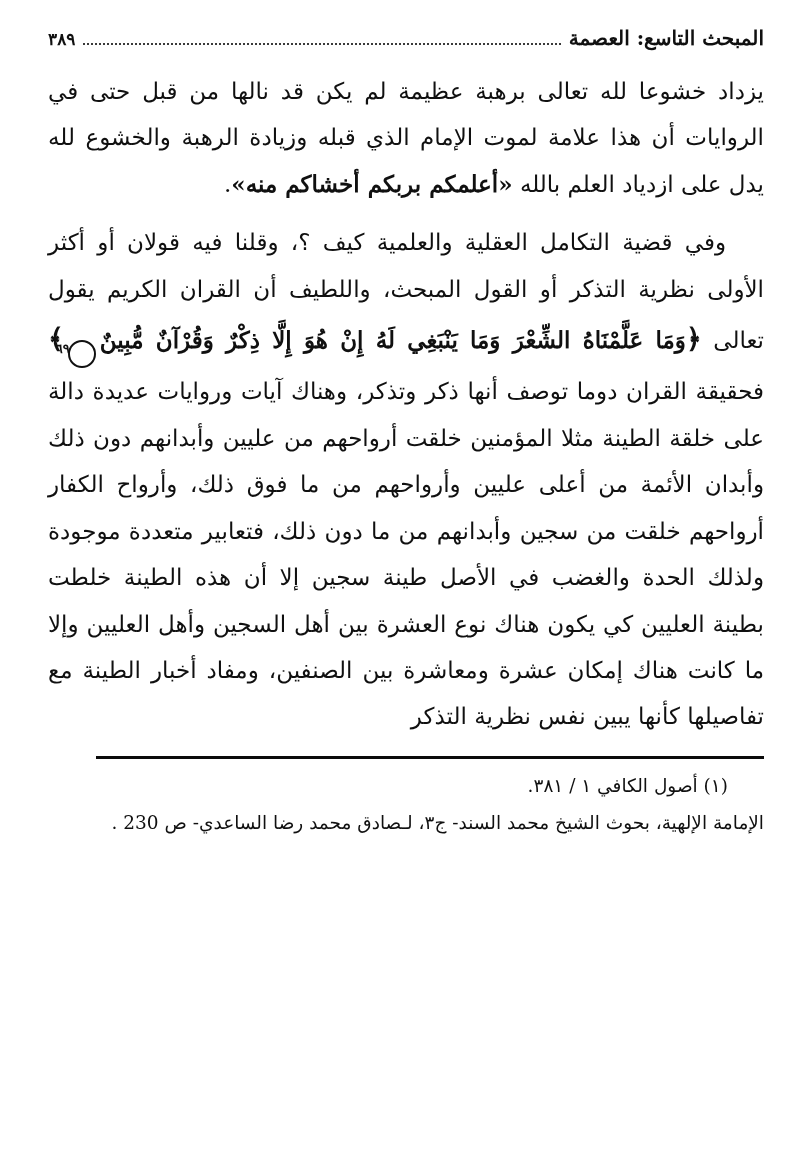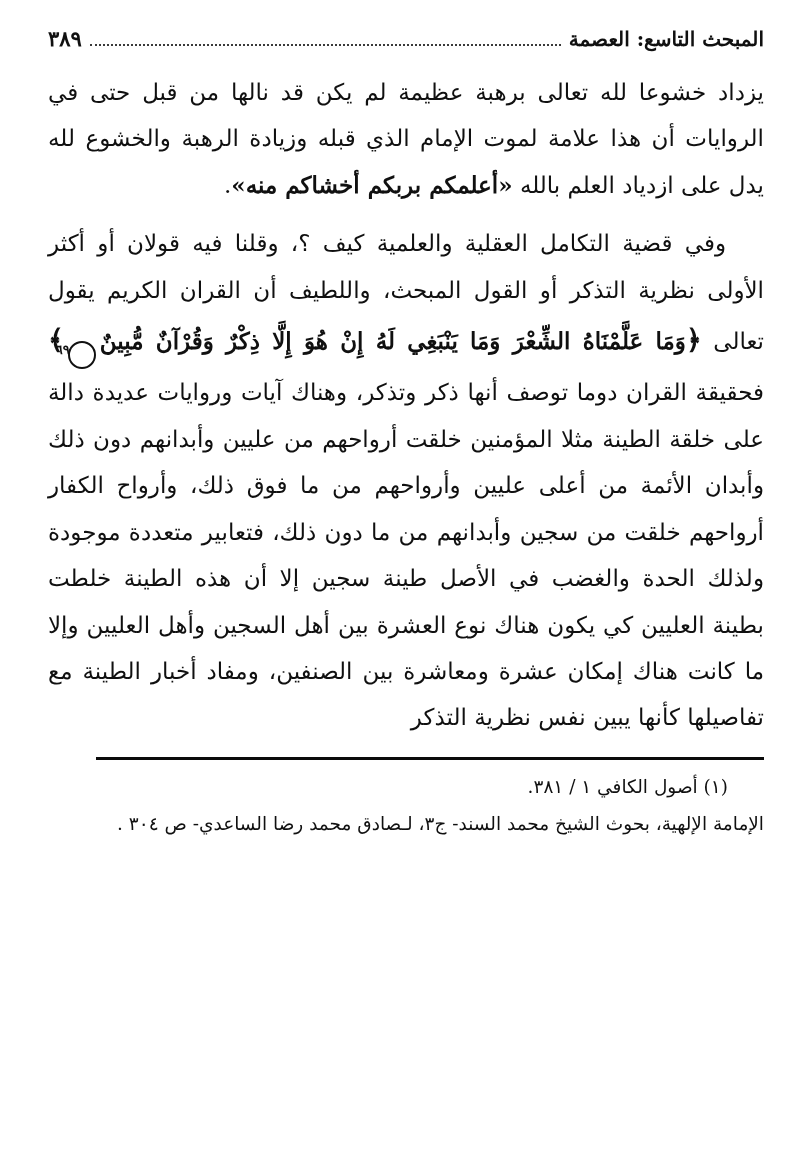--- a/index.html
+++ b/index.html
@@ -23,21 +23,21 @@
     font-size: 20px;
     margin-bottom: 18px;
   }
   .title { white-space: nowrap; }
   .leader {
     flex: 1 1 auto;
     border-bottom: 2.5px dotted #3a3a3a;
     margin: 0 8px 5px 8px;
     height: 0;
   }
-  .pagenum { white-space: nowrap; font-size: 21px; font-weight: 700; }
+  .pagenum { white-space: nowrap; font-size: 17px; font-weight: 700; font-family: Liberation Serif, serif; }
   .body {
     font-size: 23px;
     line-height: 2.02;
     text-align: justify;
   }
   .p { margin: 0 0 12px 0; }
   .indent { text-indent: 38px; }
   .bold { font-weight: 700; }
   .ref {
     font-size: 0.58em;
@@ -91,16 +91,16 @@
 
     <p class="p indent"><span>وفي قضية التكامل العقلية والعلمية كيف ؟، وقلنا فيه قولان أو أكثر الأولى نظرية التذكر أو القول المبحث، واللطيف أن القران الكريم يقول تعالى </span><span class="verse"><span class="vbracket">﴿</span><span>وَمَا عَلَّمْنَاهُ الشِّعْرَ وَمَا يَنْبَغِي لَهُ إِنْ هُوَ إِلَّا ذِكْرٌ وَقُرْآنٌ مُّبِينٌ</span><span class="ayah">
             <span>٦٩</span>
           </span><span class="vbracket">﴾</span></span><span> فحقيقة القران دوما توصف أنها ذكر وتذكر، وهناك آيات وروايات عديدة دالة على خلقة الطينة مثلا المؤمنين خلقت أرواحهم من عليين وأبدانهم دون ذلك وأبدان الأئمة من أعلى عليين وأرواحهم من ما فوق ذلك، وأرواح الكفار أرواحهم خلقت من سجين وأبدانهم من ما دون ذلك، فتعابير متعددة موجودة ولذلك الحدة والغضب في الأصل طينة سجين إلا أن هذه الطينة خلطت بطينة العليين كي يكون هناك نوع العشرة بين أهل السجين وأهل العليين وإلا ما كانت هناك إمكان عشرة ومعاشرة بين الصنفين، ومفاد أخبار الطينة مع تفاصيلها كأنها يبين نفس نظرية التذكر</span></p>
 
   </div>
 
   <div class="footnotes">
     <div class="fn-divider"></div>
     <p class="fn fn-indent">(١) أصول الكافي ١ / ٣٨١.</p>
-    <p class="fn">الإمامة الإلهية، بحوث الشيخ محمد السند- ج٣، لـصادق محمد رضا الساعدي- ص ٣٠٤ .</p>
+    <p class="fn">الإمامة الإلهية، بحوث الشيخ محمد السند- ج٣، لـصادق محمد رضا الساعدي- ص 230 .</p>
   </div>
 
 </div>
 
 </body></html>

